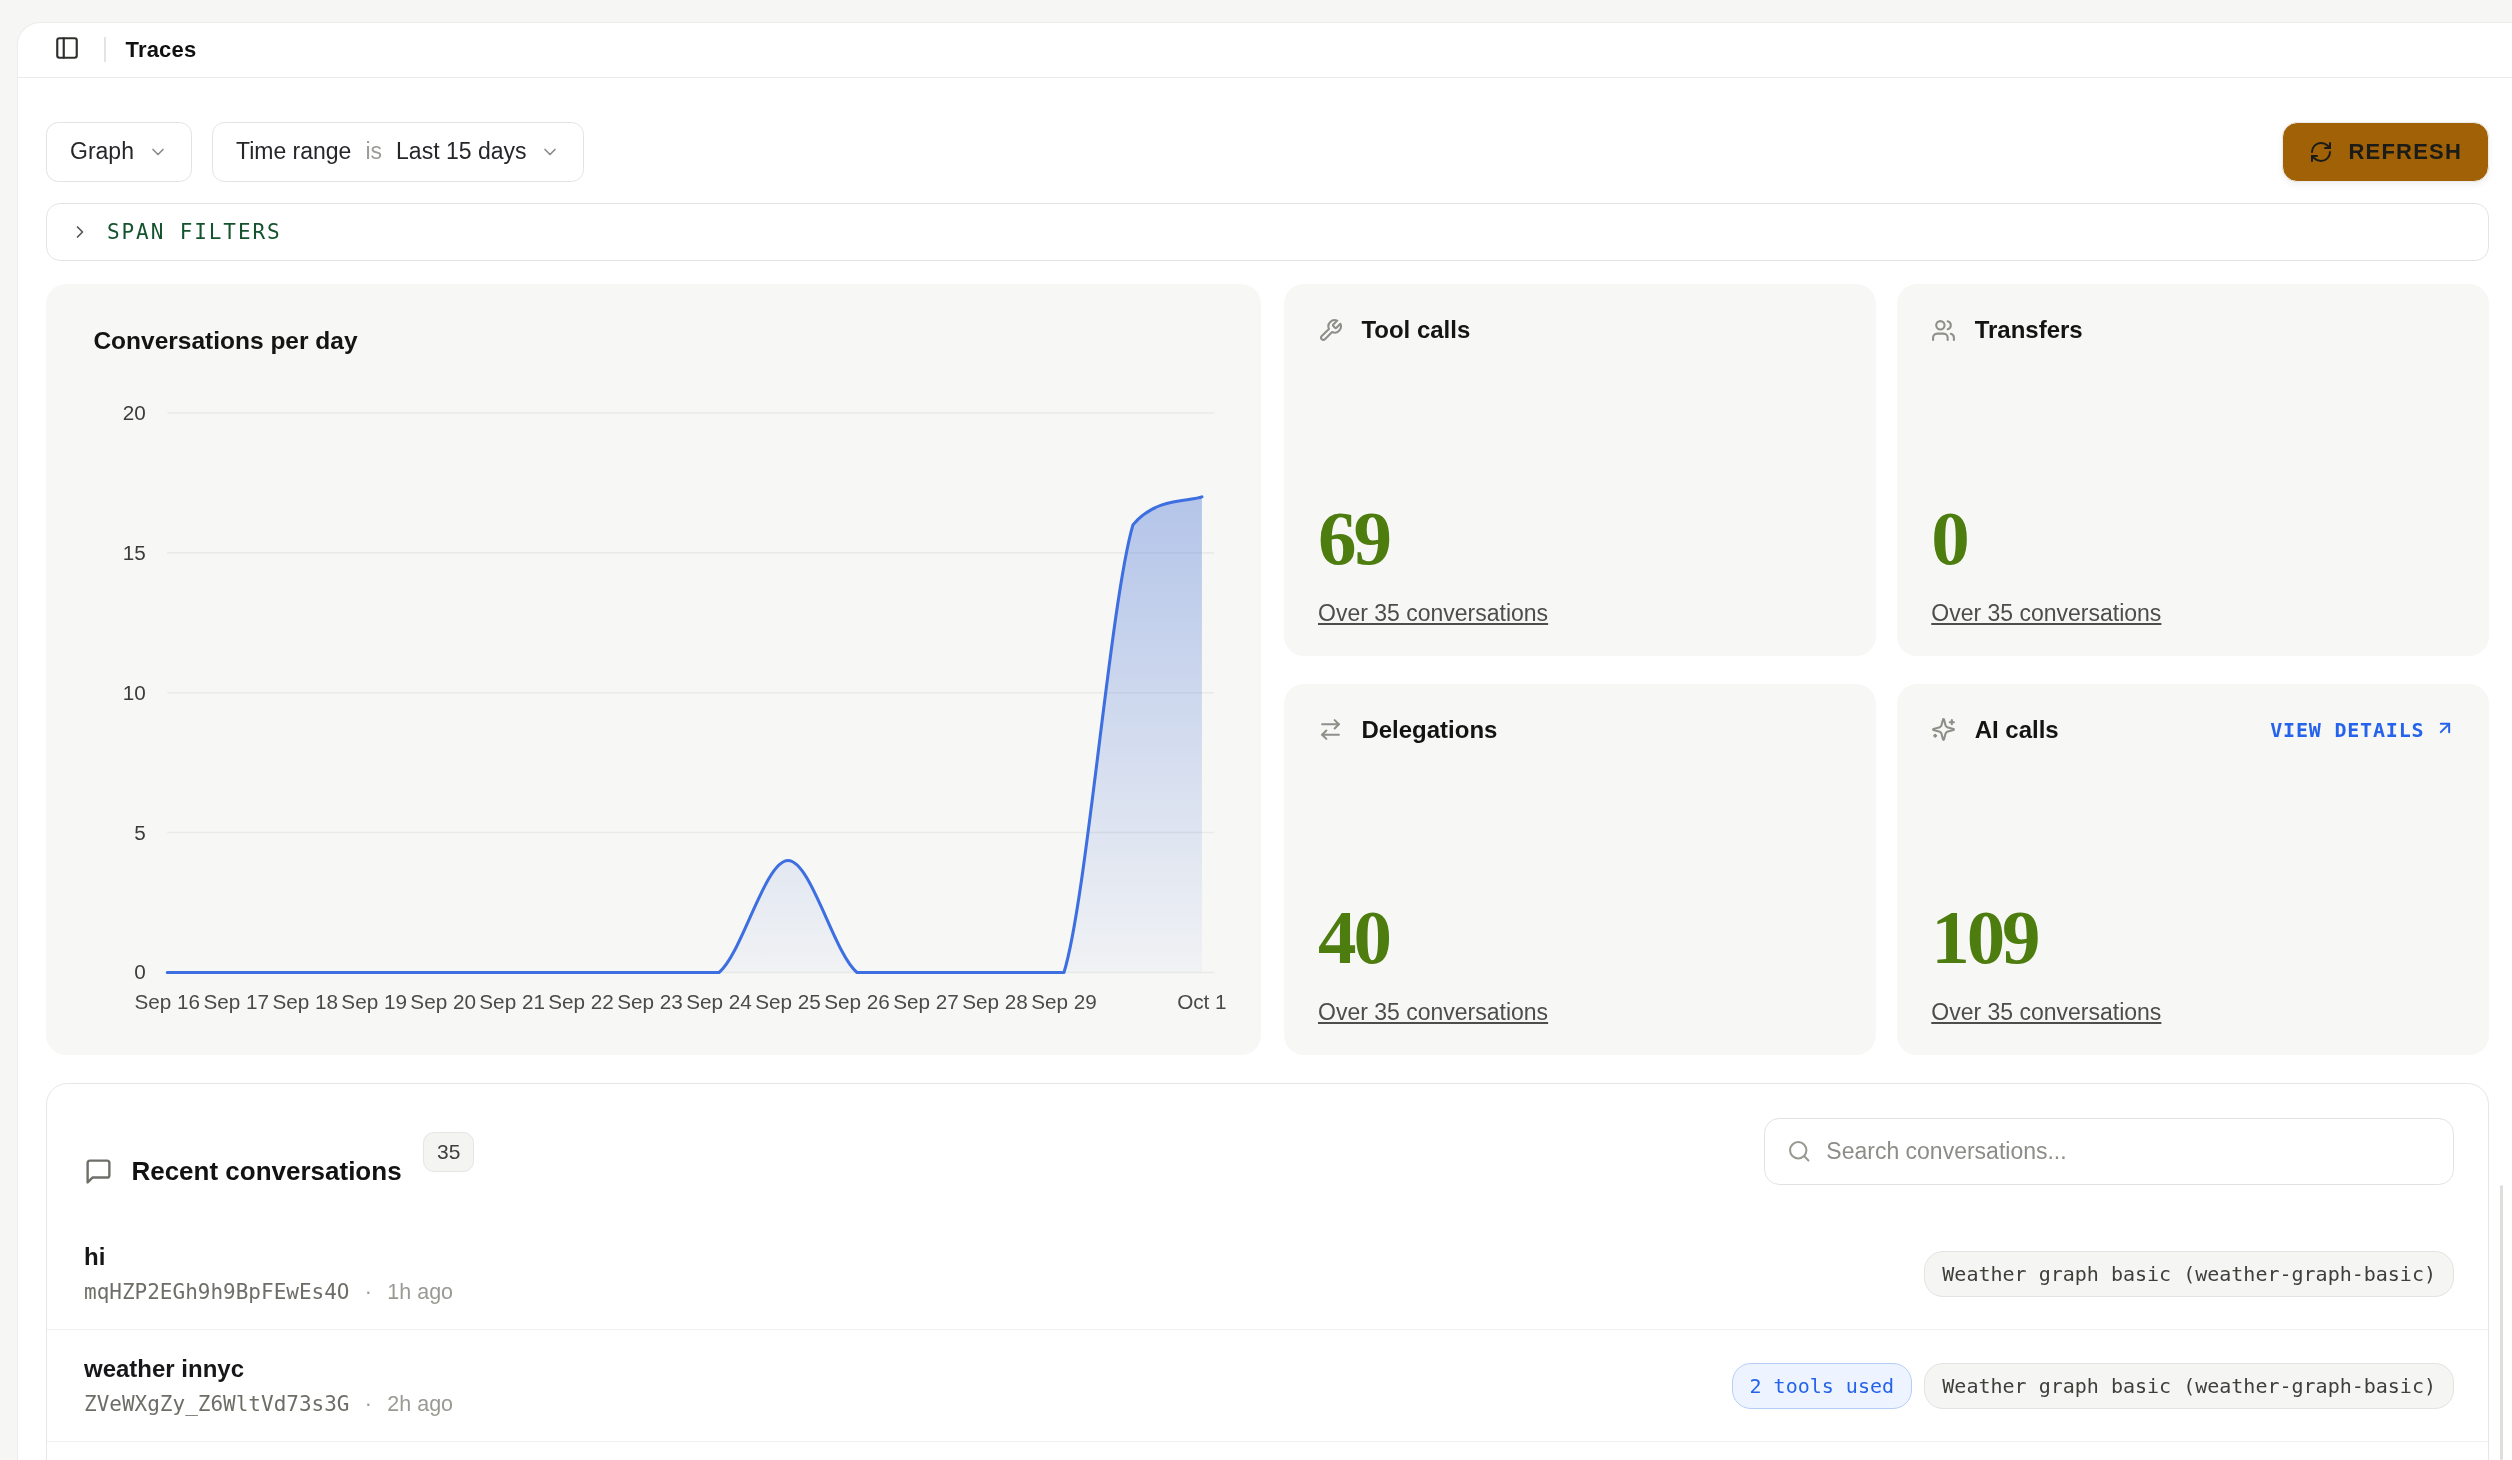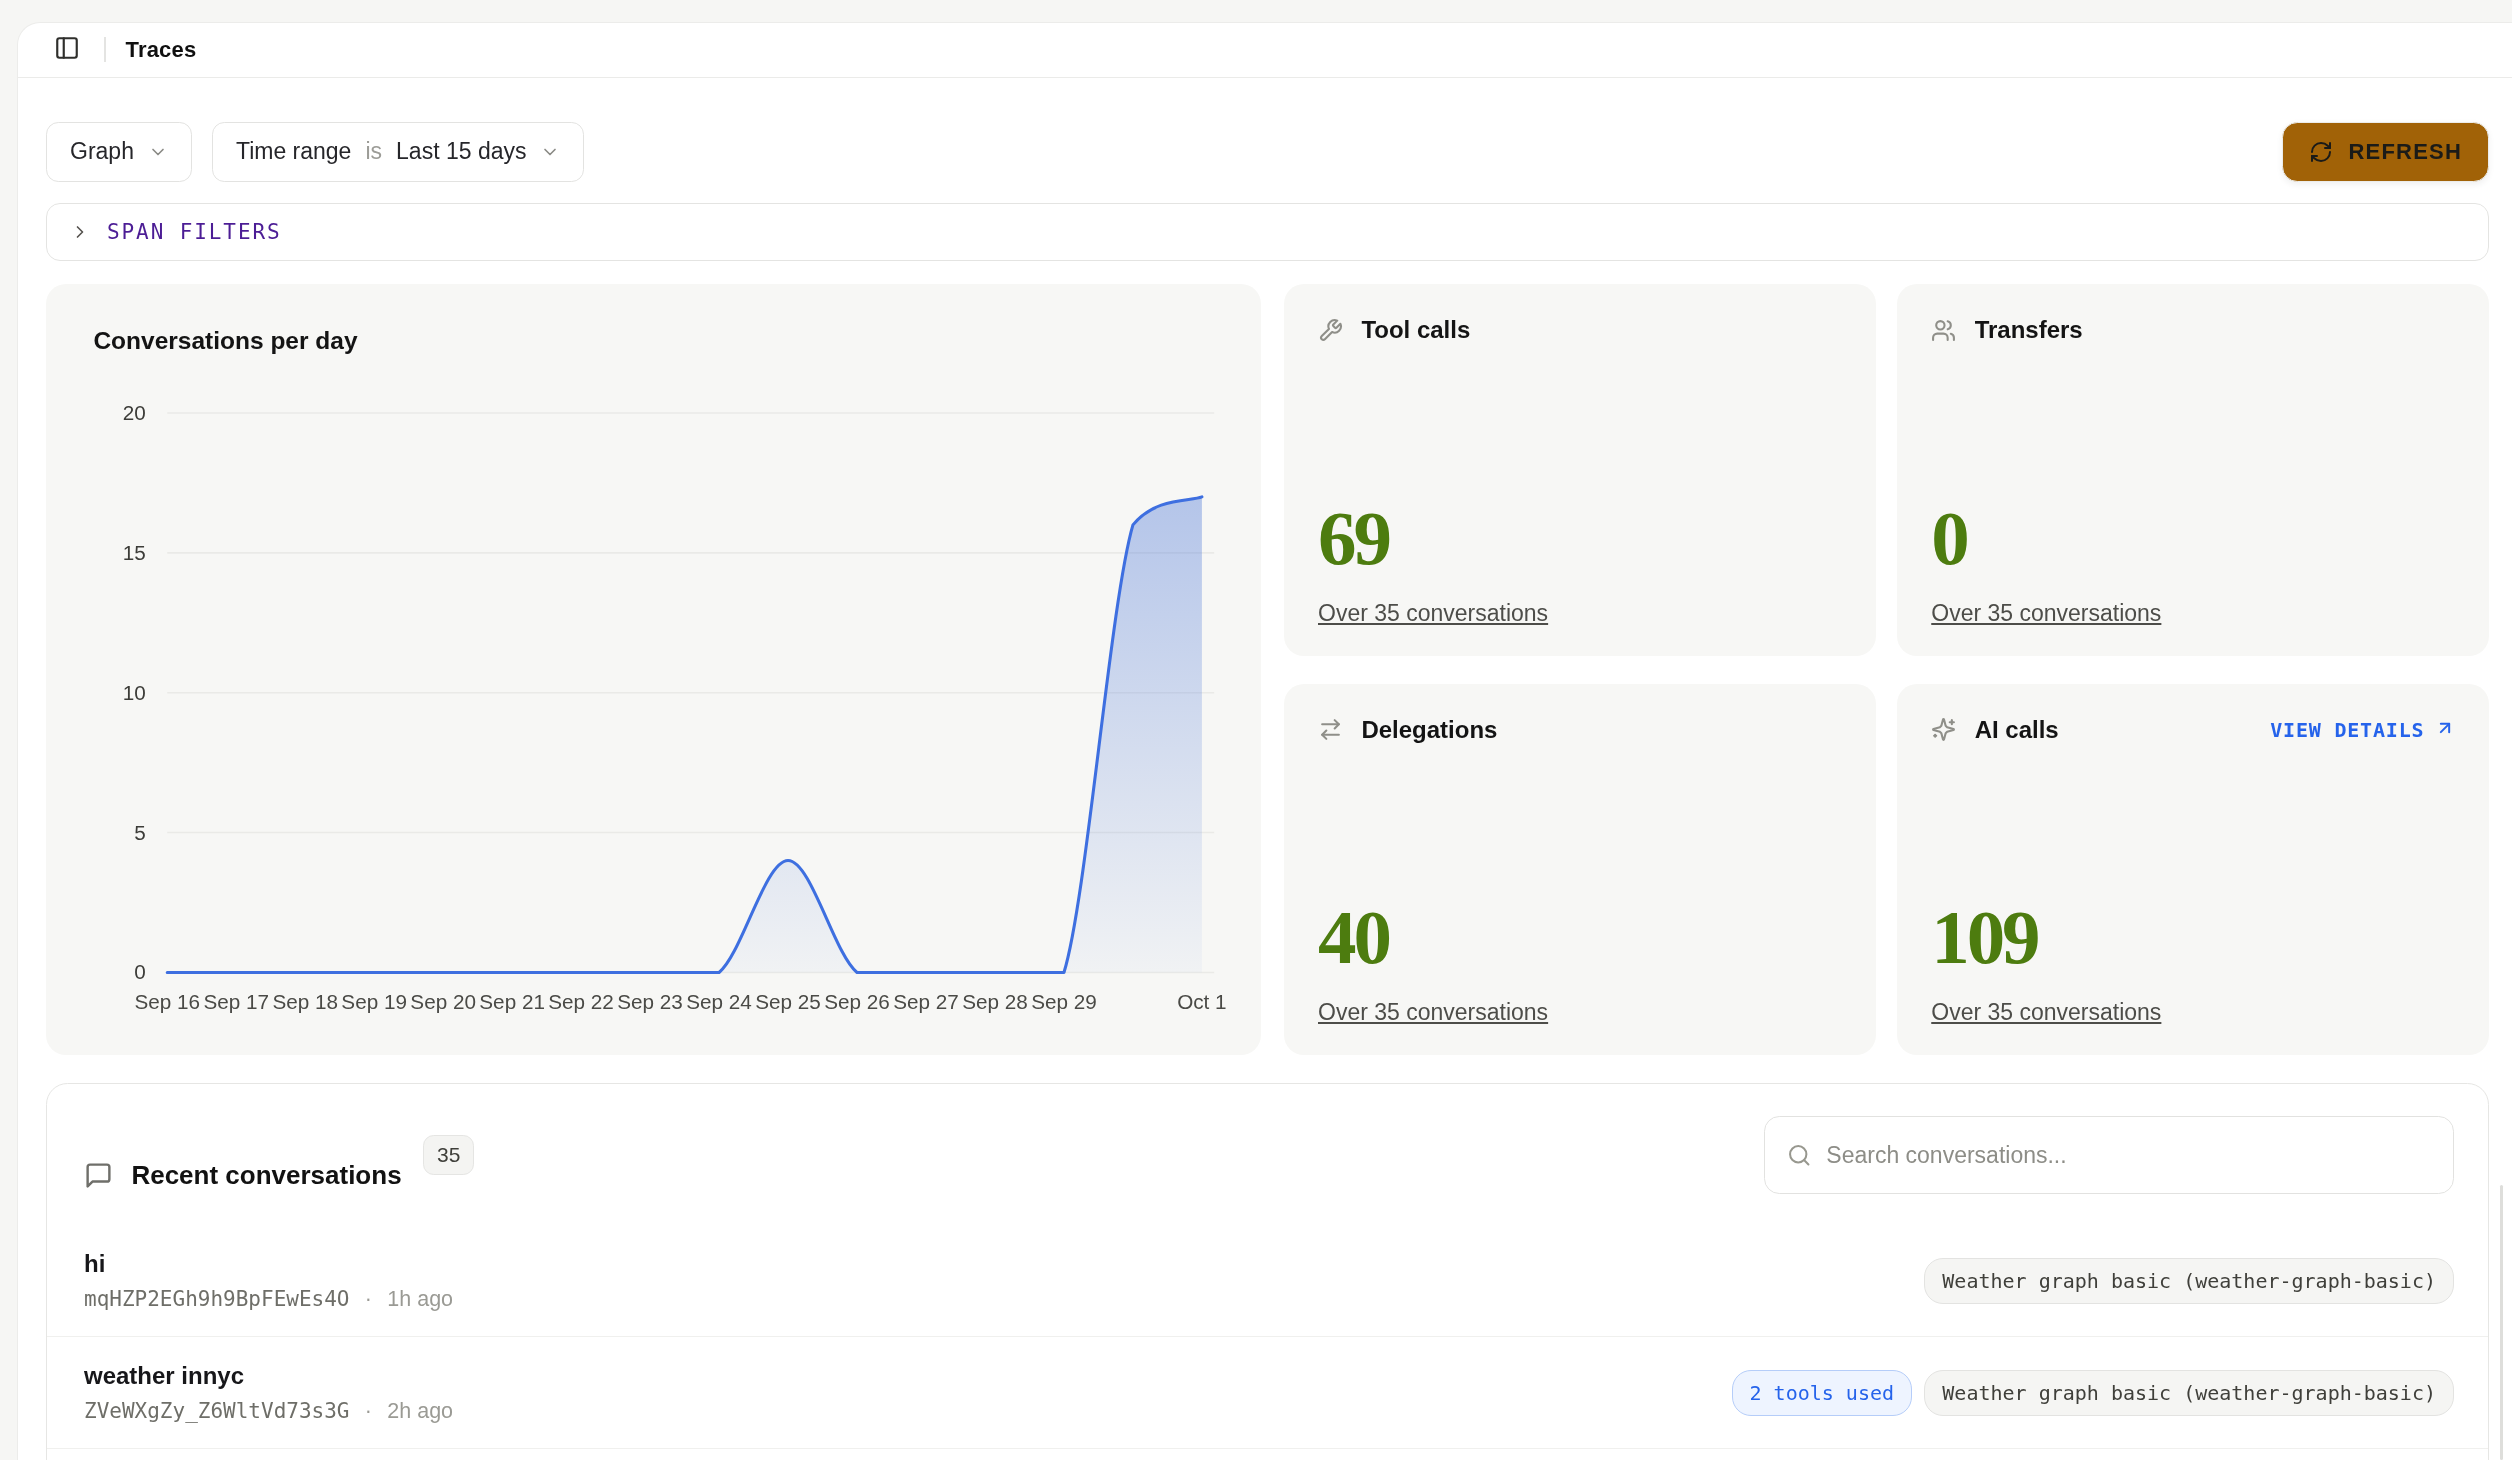--- a/index.html
+++ b/index.html
@@ -41,21 +41,21 @@
   .refresh-btn {
     margin-left:auto; display:flex; align-items:center; gap:15.3px; height:60px; padding:0 26px;
     border:1.5px solid #ececea; border-radius:15.3px; background:#a16207;
     box-shadow: 0 2.3px 6.1px rgba(0,0,0,.06);
     font-size:22px; font-weight:700; letter-spacing:1.2px; color:#1b1b18; cursor:pointer;
   }
 
   .span-filters {
     margin-top:21.5px; height:58px; display:flex; align-items:center; gap:17px; padding:0 23px;
     border:1.5px solid #e4e4e2; border-radius:14px; background:#fff;
-    font-family:"DejaVu Sans Mono", monospace; font-size:21px; letter-spacing:1.9px; color:#4c1d95;
+    font-family:"DejaVu Sans Mono", monospace; font-size:21px; letter-spacing:1.9px; color:#14532d;
     cursor:pointer;
   }
 
   .dash { display:flex; gap:23px; margin-top:23px; }
   .chart-card { width:1215px; height:771px; background:#f7f7f5; border-radius:20px; padding:35px 29px 0 29px; }
   .chart-title { font-size:24.5px; font-weight:700; color:#141414; margin:7.7px 0 0 18.4px; }
   #chart { margin-top:12.3px; font-family:"Liberation Sans", sans-serif; display:block; }
 
   .metrics { flex:1; display:grid; grid-template-columns:1fr 1fr; grid-template-rows:1fr 1fr; gap:28px 21.5px; height:771px; }
   .metric-card { background:#f7f7f5; border-radius:20px; padding:32px 34px 29px 34px; display:flex; flex-direction:column; }
@@ -74,21 +74,21 @@
 
   .recent { margin-top:28px; border:1.5px solid #e6e6e4; border-radius:21.5px; background:#fff; height:429px; overflow:hidden; }
   .recent-head { display:flex; align-items:center; padding:32px 34px 31px 37px; }
   .recent-title { display:flex; align-items:center; gap:18.4px; font-size:26px; font-weight:700; color:#121212;margin-top:40px; }
   .recent-title .m-icon { color:#6f6f6a; display:flex; }
   .count-badge {
     margin-left:21.5px; font-size:21px; color:#3f3f3a;
     background:#f4f4f2; border:1.5px solid #e5e5e3; border-radius:10.7px; padding:7px 13px;
   }
   .search {
-    margin-left:auto; display:flex; align-items:center; gap:15.3px; width:690px; height:78px;
+    margin-left:auto; display:flex; align-items:center; gap:15.3px; width:690px; height:67px;
     border:1.5px solid #e2e2e0; border-radius:15.3px; padding:0 21.5px; background:#fff; color:#98988f;justify-content:center;
   }
   .search input { flex:1; border:none; outline:none; background:transparent; font-size:23px; color:#2a2a27; font-family:inherit; }
   .search input::placeholder { color:#8d8d87; }
 
   .row { display:flex; align-items:center; padding:24.5px 34px 24.5px 37px; border-bottom:1.5px solid #f0f0ee; cursor:pointer; }
   .row-main { display:flex; flex-direction:column; gap:9.2px; }
   .row-title { font-size:24px; font-weight:650; color:#17171a; }
   .row-meta { display:flex; align-items:center; gap:15.3px; font-size:21.5px; color:#9a9a94; }
   .row-id { font-family:"DejaVu Sans Mono", monospace; font-size:21px; color:#6e6e68; }

